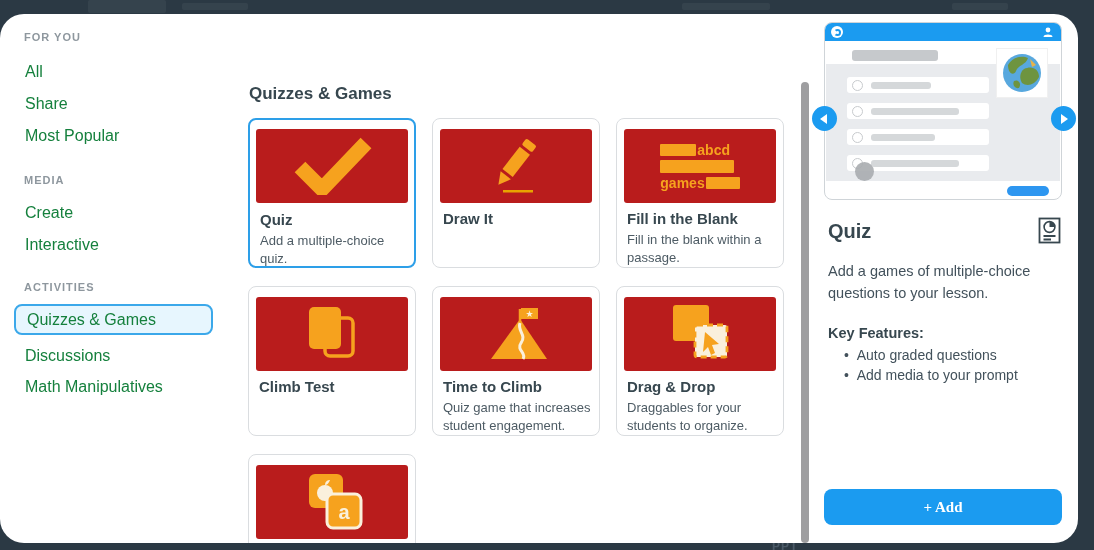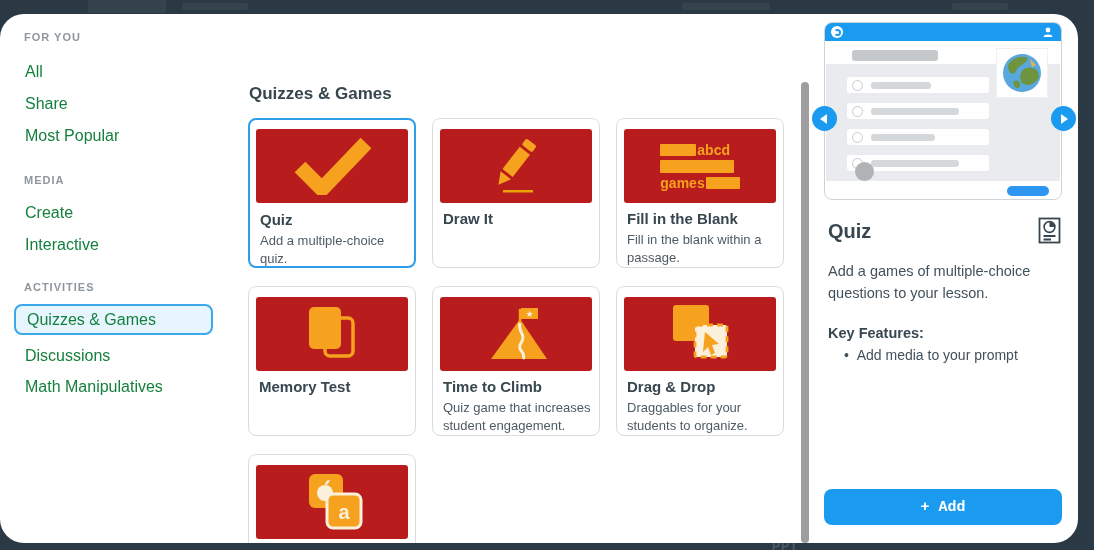--- a/index.html
+++ b/index.html
@@ -94,21 +94,21 @@
   .detail-title { position:absolute; left:828px; top:206px; font-size:20px; font-weight:600; color:#37474F; }
   .detail-type-icon { position:absolute; left:1036px; top:203px; width:27px; height:27px; }
   .detail-desc { position:absolute; left:828px; top:246px; width:238px; font-size:14.5px; line-height:1.52; color:#42515B; }
   .features-heading { position:absolute; left:828px; top:311px; font-size:14.5px; font-weight:bold; color:#37474F; }
   .features { position:absolute; left:828px; top:331px; width:240px; }
   .feature { font-size:14px; line-height:1.44; color:#42515B; text-indent:16px; }
   .feature::before { content:"\2022\00a0\00a0"; }
   .add-button {
     position:absolute; left:824px; top:475px; width:238px; height:36px;
     background:#1B9BF0; border:none; border-radius:8px; color:#fff;
-    font-size:15px; font-weight:bold; font-family:Liberation Mono, monospace; cursor:pointer;
+    font-size:15px; font-weight:bold; font-family:Liberation Serif, serif; cursor:pointer;
   }
 </style>
 </head>
 <body>
 
 <div class="stage">
 
   <div class="bg-hint" style="left:88px; top:0; width:78px; height:13px;"></div>
   <div class="bg-hint" style="left:182px; top:3px; width:66px; height:7px;"></div>
   <div class="bg-hint" style="left:682px; top:3px; width:88px; height:7px;"></div>
@@ -182,21 +182,21 @@
       <div class="card-desc">Fill in the blank within a passage.</div>
     </div>
 
     <div class="card" style="left:248px; top:272px;">
       <div class="thumb">
         <svg width="58" height="58" viewBox="0 0 58 58">
           <rect x="22" y="13" width="28" height="38" rx="5" fill="none" stroke="#F6A21E" stroke-width="3.5"></rect>
           <rect x="6" y="2" width="32" height="42" rx="5" fill="#F6A21E"></rect>
         </svg>
       </div>
-      <div class="card-title">Memory Test</div>
+      <div class="card-title">Climb Test</div>
     </div>
 
     <div class="card" style="left:432px; top:272px;">
       <div class="thumb">
         <svg width="66" height="58" viewBox="0 0 66 58">
           <line x1="37" y1="4" x2="37" y2="18" stroke="#F6A21E" stroke-width="2.5"></line>
           <rect x="38" y="3" width="17" height="11" fill="#F6A21E"></rect>
           <text x="46.5" y="12" font-size="9" fill="#FAF0DC" text-anchor="middle">★</text>
           <path d="M37 14 L64 54 L8 54 Z" fill="#F6A21E"></path>
           <path d="M37 18 C34 26 44 30 38 38 C33 45 44 48 40 54" fill="none" stroke="#FAF0DC" stroke-width="3"></path>
@@ -289,18 +289,19 @@
       <rect x="3.5" y="1.5" width="20" height="24" fill="none" stroke="#37474F" stroke-width="1.8"></rect>
       <circle cx="13.5" cy="10" r="5.4" fill="none" stroke="#37474F" stroke-width="1.6"></circle>
       <path d="M13.5 10 L13.5 4.6 A5.4 5.4 0 0 1 18.9 10 Z" fill="#37474F"></path>
       <line x1="7.5" y1="19" x2="19.5" y2="19" stroke="#37474F" stroke-width="1.8"></line>
       <line x1="7.5" y1="22.5" x2="15" y2="22.5" stroke="#37474F" stroke-width="1.8"></line>
     </svg>
 
     <div class="detail-desc">Add a games of multiple-choice questions to your lesson.</div>
     <div class="features-heading">Key Features:</div>
     <div class="features">
+      <div class="feature">Auto graded questions</div>
       <div class="feature">Add media to your prompt</div>
     </div>
 
     <button class="add-button">+ Add</button>
   </div>
 </div>
 
 </body></html>

